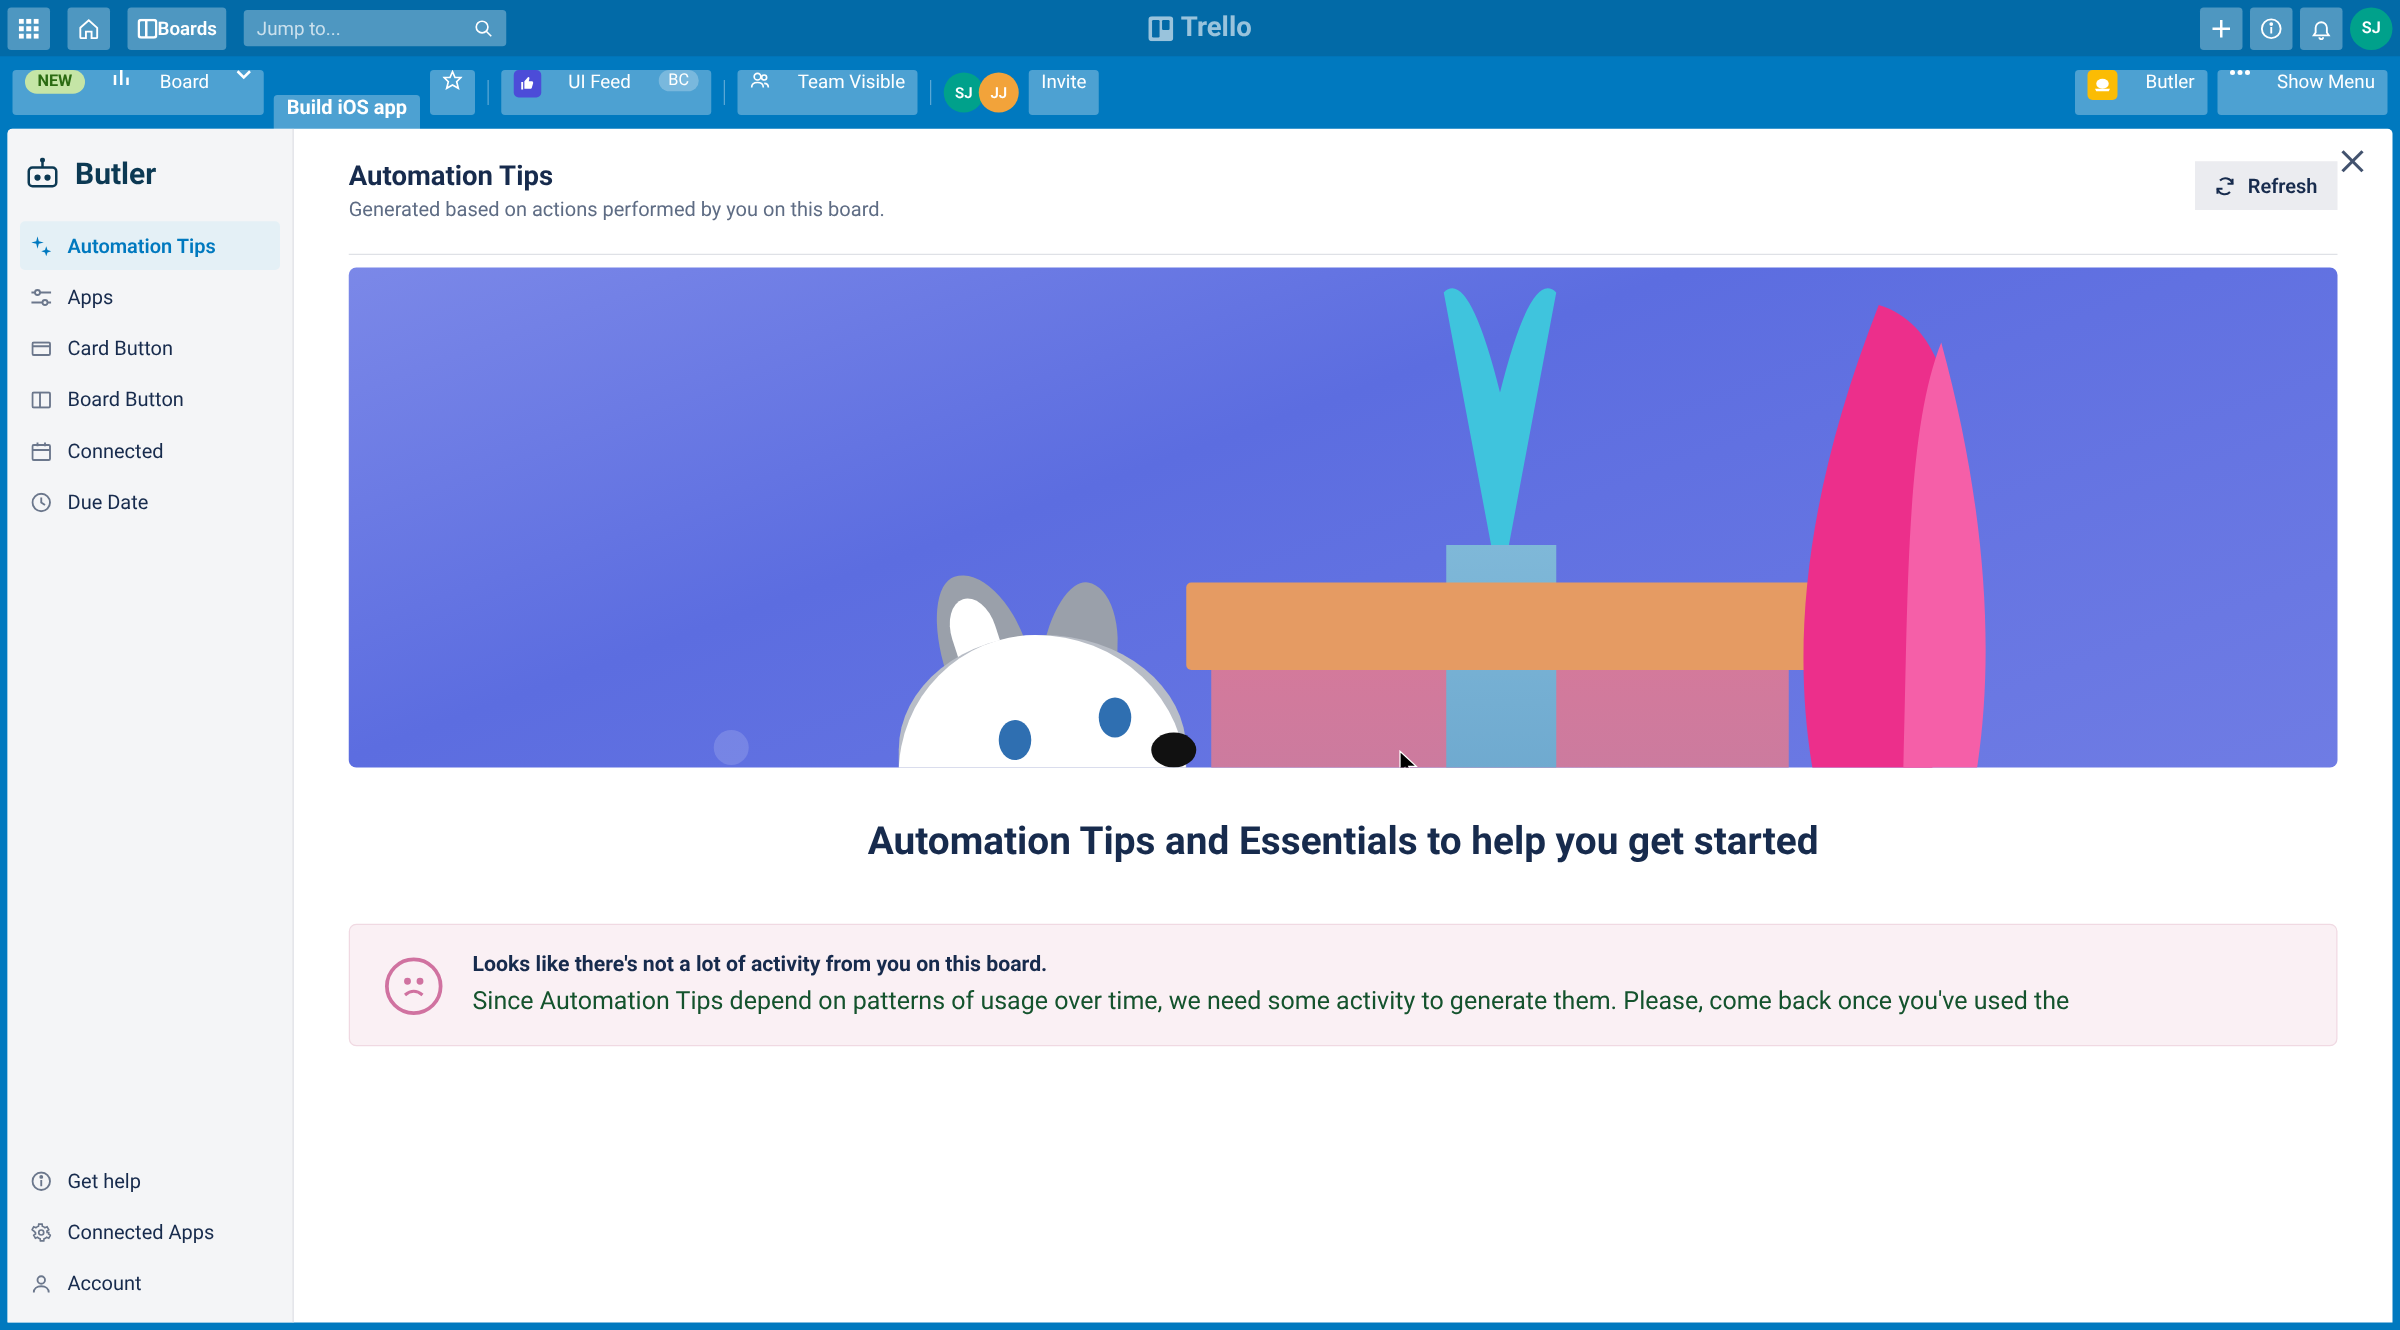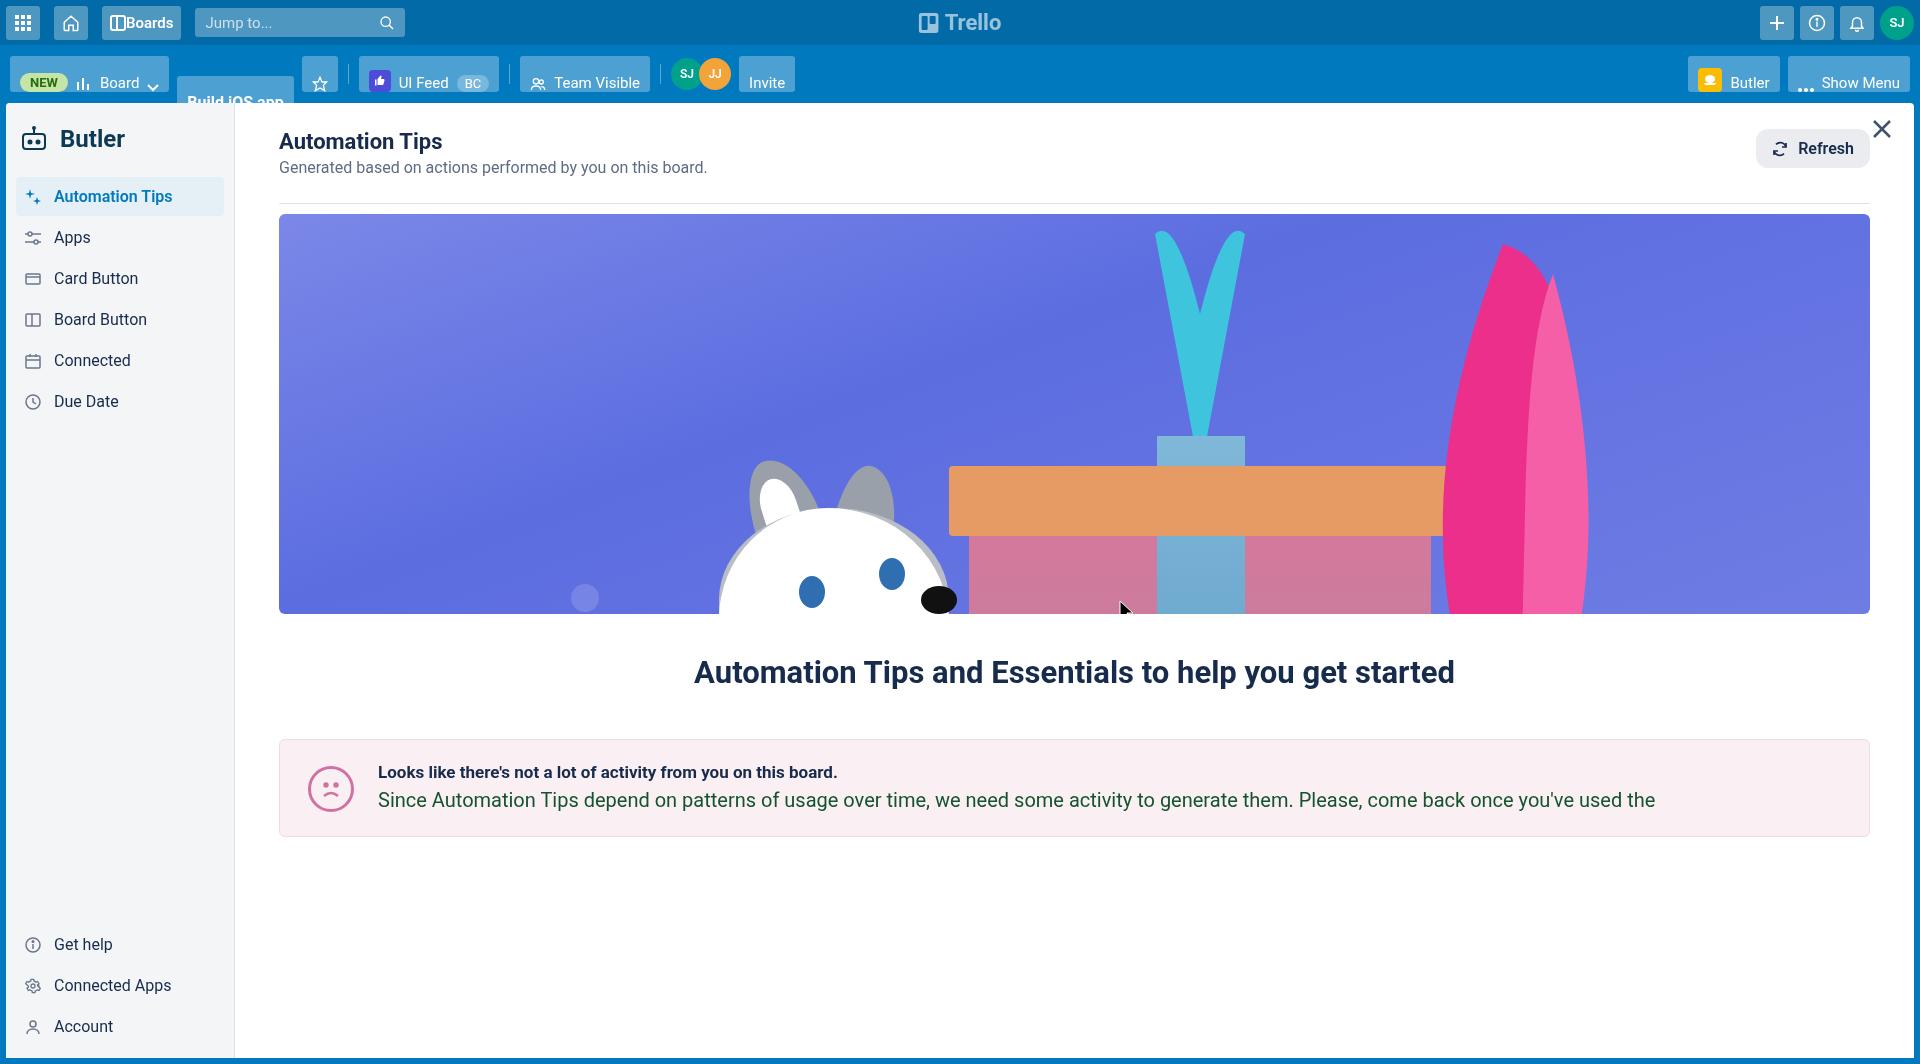--- a/index.html
+++ b/index.html
@@ -75,25 +75,25 @@
   display: flex;
   align-items: center;
   padding: 0 10px;
   gap: 8px;
 }
 .board-chip {
   background: rgba(255,255,255,0.3);
   border-radius: 3px;
   height: 36px;
   display: flex;
-  align-items: flex-end;
+  align-items: flex-start;
   padding: 0 10px;
   color: #fff;
   font-size: 15px;
-  gap: 8px;
+  gap: 22px;
   cursor: pointer;
 }
 .board-chip.title-chip { font-size: 16px; font-weight: 700; margin-top: 40px; }
 .new-badge {
   background: #c5e5a6;
   color: #2b6b12;
   border-radius: 12px;
   padding: 2px 10px;
   font-size: 13px;
   font-weight: 700;
@@ -187,21 +187,21 @@
   padding-bottom: 26px;
   margin-bottom: 10px;
 }
 .content-header h1 {
   font-size: 22px; font-weight: 700; color: #172b4d; margin-bottom: 4px;
 }
 .content-header p { color: #5e6c84; font-size: 16px; }
 .refresh-btn {
   background: #ebecf0;
   border: none;
-  border-radius: 12px;
+  border-radius: 0;
   padding: 10px 16px;
   font-size: 16px;
   font-weight: 600;
   color: #172b4d;
   display: flex; align-items: center; gap: 10px;
   cursor: pointer;
 }
 
 .hero {
   width: 100%;

